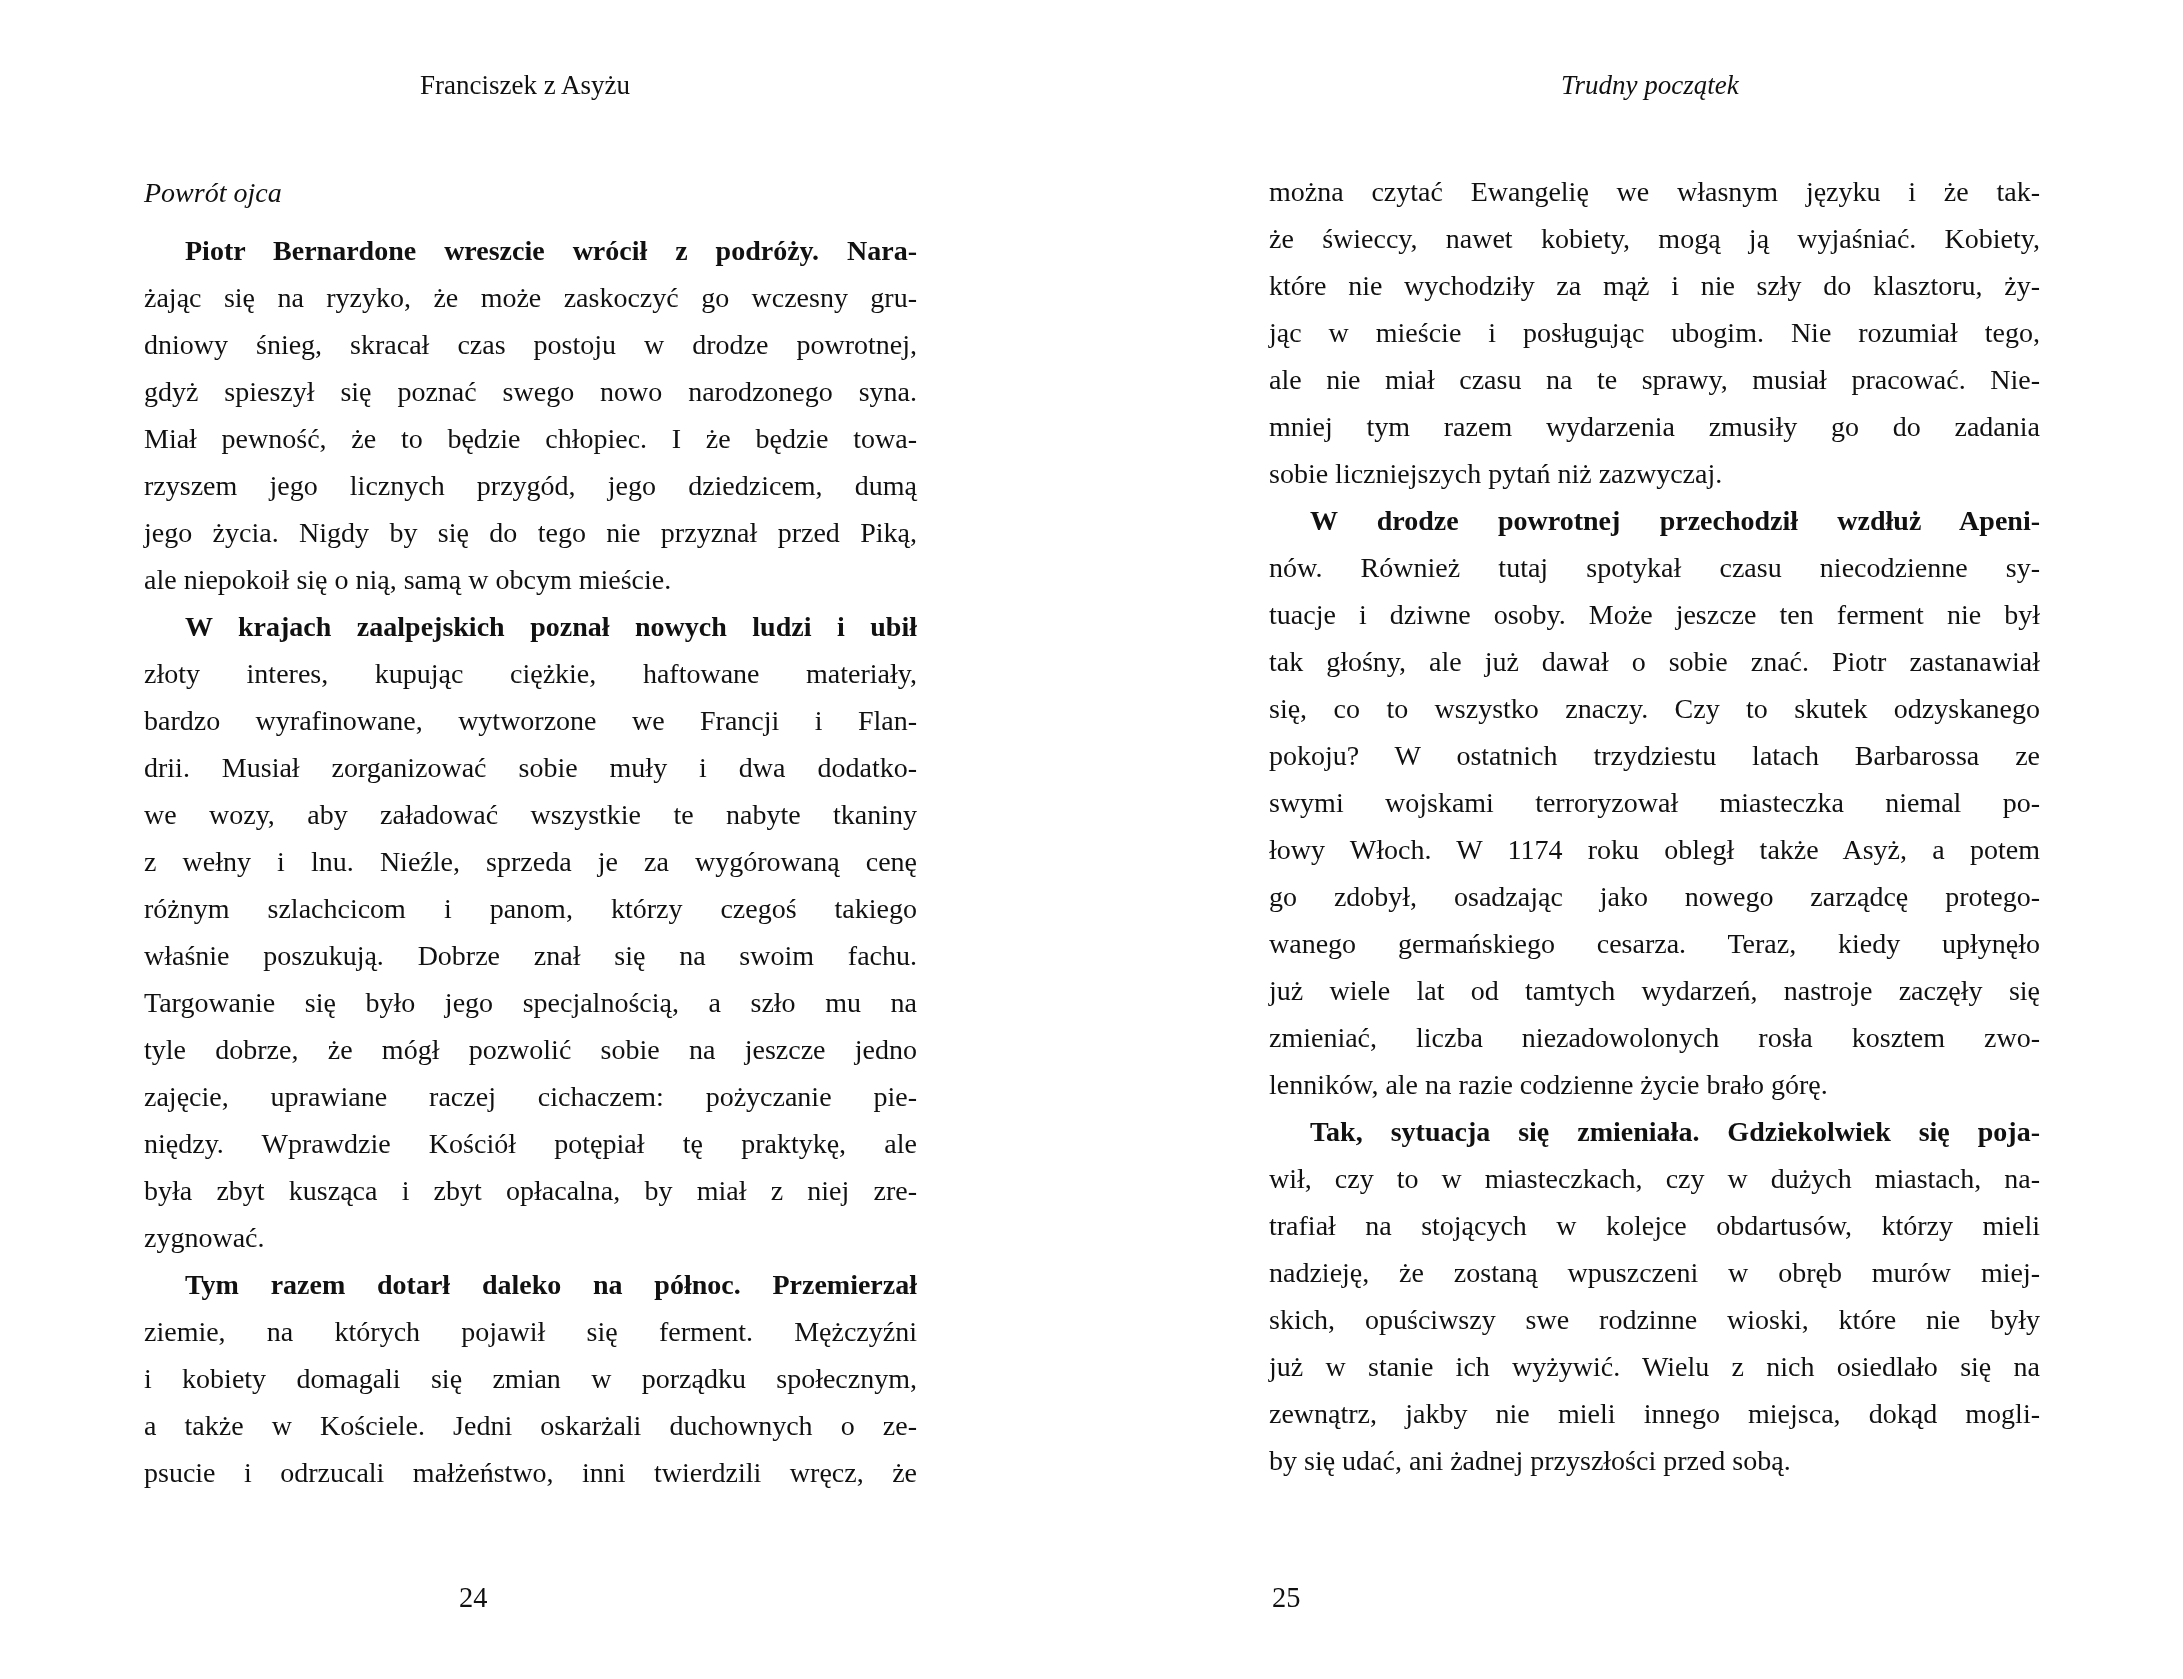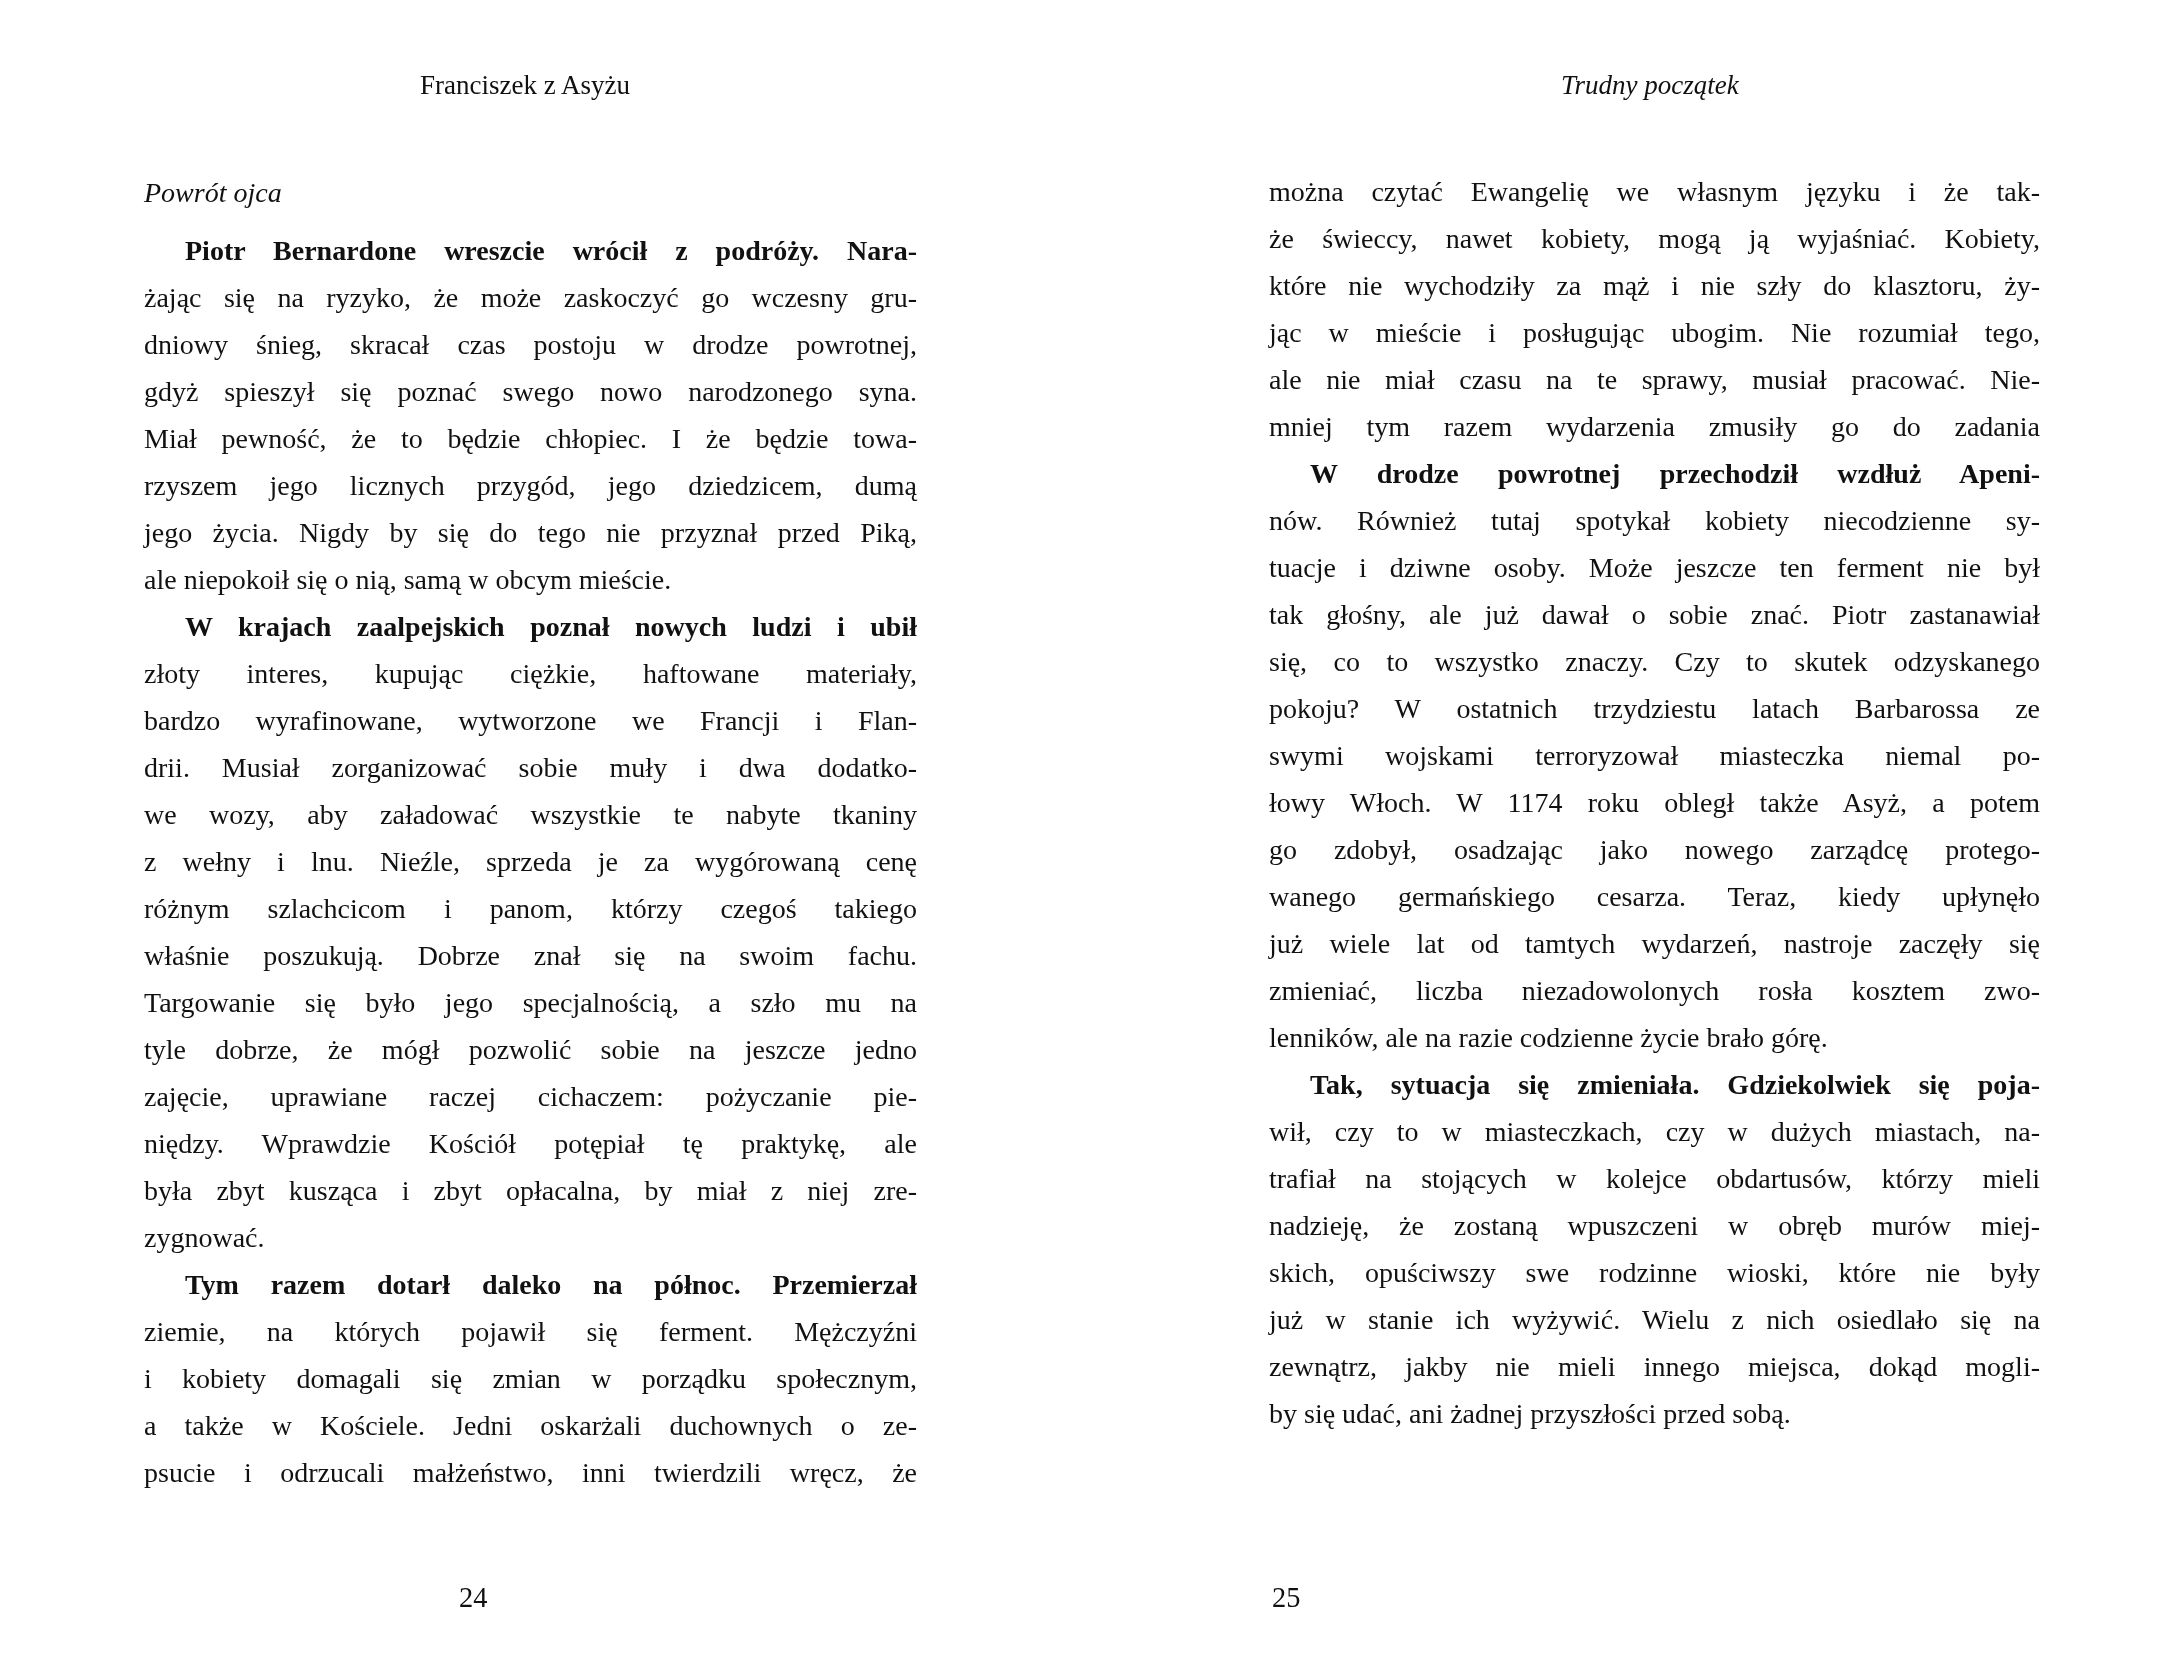--- a/index.html
+++ b/index.html
@@ -63,22 +63,23 @@
 
 <div class="page page-right">
   <div class="running-head right" style="left: 470px;">Trudny początek</div>
   <div class="body">
       <span class="line">można czytać Ewangelię we własnym języku i że tak-</span>
       <span class="line">że świeccy, nawet kobiety, mogą ją wyjaśniać. Kobiety,</span>
       <span class="line">które nie wychodziły za mąż i nie szły do klasztoru, ży-</span>
       <span class="line">jąc w mieście i posługując ubogim. Nie rozumiał tego,</span>
       <span class="line">ale nie miał czasu na te sprawy, musiał pracować. Nie-</span>
       <span class="line">mniej tym razem wydarzenia zmusiły go do zadania</span>
+      <span class="line last">sobie liczniejszych pytań niż zazwyczaj.</span>
       <span class="line indent">W drodze powrotnej przechodził wzdłuż Apeni-</span>
-      <span class="line">nów. Również tutaj spotykał kobiety niecodzienne sy-</span>
+      <span class="line">nów. Również tutaj spotykał czasu niecodzienne sy-</span>
       <span class="line">tuacje i dziwne osoby. Może jeszcze ten ferment nie był</span>
       <span class="line">tak głośny, ale już dawał o sobie znać. Piotr zastanawiał</span>
       <span class="line">się, co to wszystko znaczy. Czy to skutek odzyskanego</span>
       <span class="line">pokoju? W ostatnich trzydziestu latach Barbarossa ze</span>
       <span class="line">swymi wojskami terroryzował miasteczka niemal po-</span>
       <span class="line">łowy Włoch. W 1174 roku obległ także Asyż, a potem</span>
       <span class="line">go zdobył, osadzając jako nowego zarządcę protego-</span>
       <span class="line">wanego germańskiego cesarza. Teraz, kiedy upłynęło</span>
       <span class="line">już wiele lat od tamtych wydarzeń, nastroje zaczęły się</span>
       <span class="line">zmieniać, liczba niezadowolonych rosła kosztem zwo-</span>

